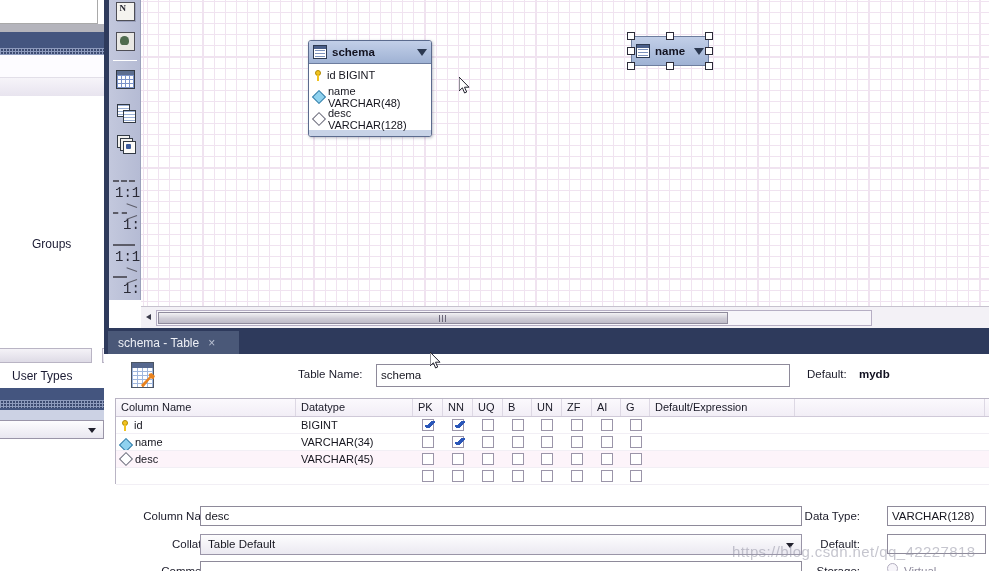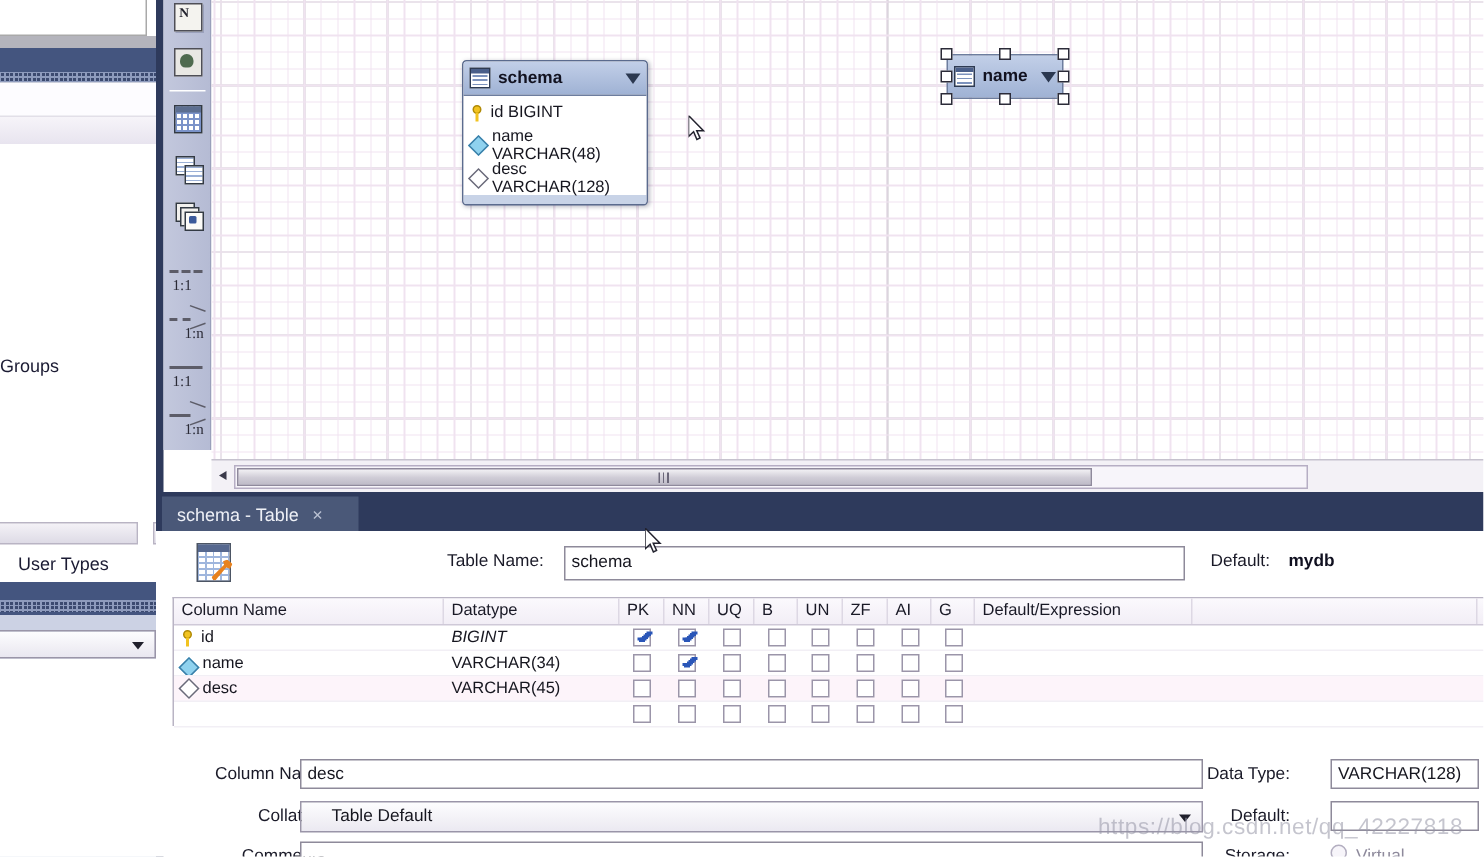--- a/index.html
+++ b/index.html
@@ -45,21 +45,21 @@
     position: absolute; left: 0; top: 78px; width: 104px; height: 18px;
     background: linear-gradient(to bottom, #f6f4f9, #e8e4ef);
     border-bottom: 1px solid #c9c4d4;
   }
   .sb-body {
     position: absolute; left: 0; top: 96px; width: 104px; height: 244px;
     background: #ffffff;
   }
   .sb-groups-label {
     position: absolute; left: 0; top: 141px; width: 104px;
-    font-size: 12px; color: #1b1b33;
+    font-size: 12px; color: #1b1b33; padding-left: 32px;
   }
   .sb-hsb {
     position: absolute; left: -8px; top: 348px; width: 100px; height: 15px;
     background: linear-gradient(to bottom, #f4f2f7, #dedbe6);
     border: 1px solid #b9b4c4; box-sizing: border-box;
   }
   .sb-hsb-arrow {
     position: absolute; right: -16px; top: 348px; width: 18px; height: 15px;
     background: linear-gradient(to bottom, #fbfafd, #e4e1ec);
     border: 1px solid #b9b4c4; box-sizing: border-box;
@@ -186,22 +186,22 @@
     position: absolute; left: 13px; top: 2px; width: 10px; height: 13px;
   }
   .rel-crow::before, .rel-crow::after {
     content: ""; position: absolute; left: 0; width: 11px; height: 0;
     border-top: 1.5px solid #5c5c68;
   }
   .rel-crow::before { top: 1px; transform: rotate(20deg); transform-origin: right center; }
   .rel-crow::after  { top: 9px; transform: rotate(-20deg); transform-origin: right center; }
   .rel-label {
     position: absolute; left: 2px; top: 13px;
-    font-size: 10px; color: #2a2a36;
-    font-family: Liberation Serif, serif;
+    font-size: 14px; color: #2a2a36;
+    font-family: Liberation Mono, monospace;
   }
 
   
   .canvas {
     position: absolute; left: 141px; top: 0; width: 848px; height: 306px;
     background: #ffffff;
     background-image:
       repeating-linear-gradient(to right,  #f0e3f0 0 1px, transparent 1px 11.1px),
       repeating-linear-gradient(to bottom, #f0e3f0 0 1px, transparent 1px 11.1px),
       repeating-linear-gradient(to right,  #c8c4cc 0 1px, transparent 1px 55.5px),
@@ -432,21 +432,21 @@
   }
   .f-inp {
     position: absolute; background: #ffffff; border: 1px solid #8e8a9a;
     box-sizing: border-box; font-size: 11.5px; color: #16161f;
     padding-left: 4px; overflow: hidden; white-space: nowrap;
   }
   .f-combo {
     position: absolute; height: 21px;
     background: linear-gradient(to bottom, #fdfdfe, #ebe9f1);
     border: 1px solid #9a95a8; box-sizing: border-box;
-    font-size: 11.5px; color: #16161f; line-height: 19px; padding-left: 20px;
+    font-size: 11.5px; color: #16161f; line-height: 19px; padding-left: 7px;
   }
   .f-combo .caret {
     position: absolute; right: 7px; top: 8px;
     border-left: 4.5px solid transparent; border-right: 4.5px solid transparent;
     border-top: 5px solid #20202c;
   }
   .radio-virtual {
     position: absolute; width: 11px; height: 11px; border-radius: 50%;
     border: 1px solid #b3aec0; background: #f7f5fa; box-sizing: border-box;
   }
@@ -620,21 +620,21 @@
         <span class="gh center" style="width:29px;">G</span>
         <span class="gh" style="width:145px;">Default/Expression</span>
         <span class="gh" style="width:190px;"></span>
       </div>
 
       <div class="grow">
         <span class="gc" style="width:180px;">
           <span class="ico-key"></span>
           <span>id</span>
         </span>
-        <span class="gc" style="width:117px;font-style:italic;">BIGINT</span>
+        <span class="gc" style="width:117px;">BIGINT</span>
         <span class="gc center" style="width:30px;">
             <span class="cbx on"></span>
           </span>
         <span class="gc center" style="width:30px;">
             <span class="cbx on"></span>
           </span>
         <span class="gc center" style="width:30px;">
             <span class="cbx"></span>
           </span>
         <span class="gc center" style="width:29px;">

